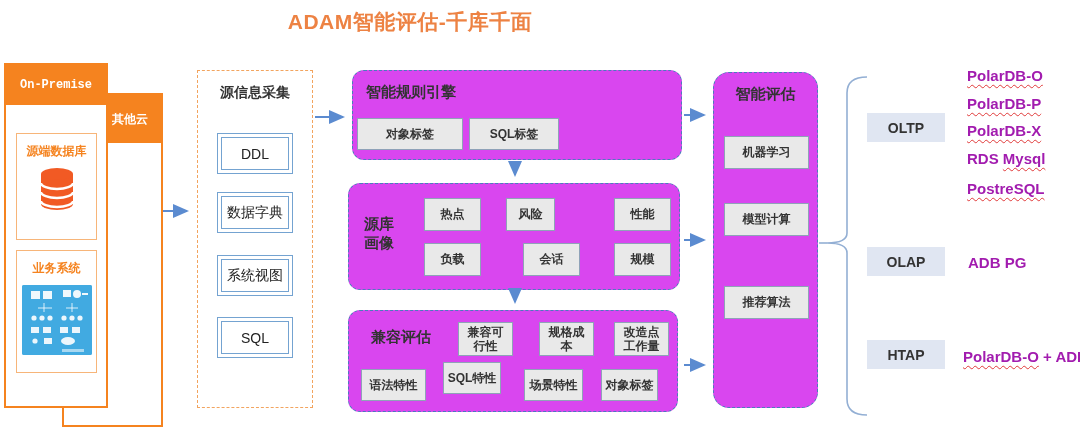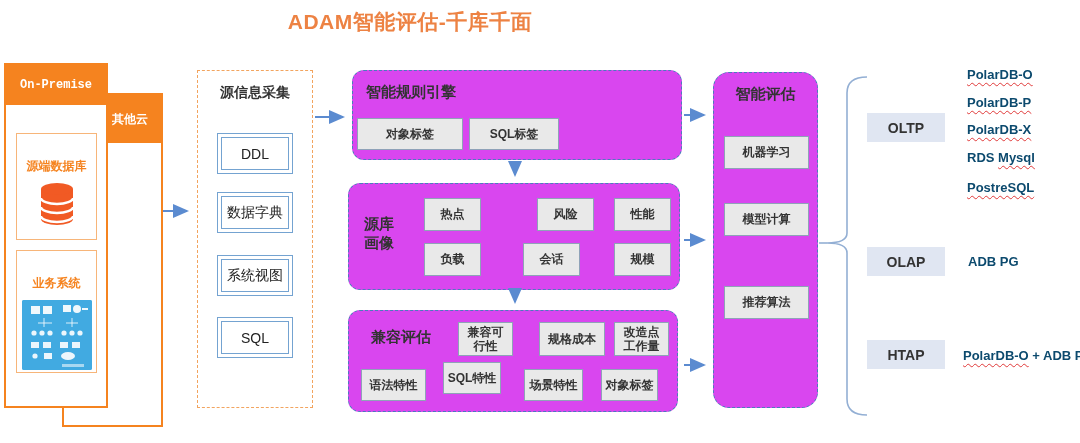--- a/index.html
+++ b/index.html
@@ -11,21 +11,21 @@
   .main-title{left:240px;top:8px;width:340px;text-align:center;font-size:21px;font-weight:600;color:#ED8243;letter-spacing:.5px;}
 
   
   .orange-box{background:#fff;border:2px solid #F5831F;box-sizing:border-box;}
   .orange-head{background:#F5831F;color:#fff;font-size:12px;font-weight:600;display:flex;align-items:center;}
   .other-cloud{left:62px;top:93px;width:101px;height:334px;}
   .other-cloud .orange-head{height:48px;justify-content:flex-end;padding-right:13px;}
   .on-premise{left:4px;top:63px;width:104px;height:345px;}
   .on-premise .orange-head{height:40px;justify-content:center;font-family:Liberation Mono, monospace;}
   .sub-card{position:absolute;border:1px solid #F7B579;box-sizing:border-box;background:#fff;text-align:center;}
-  .sub-card .card-label{margin-top:24px;font-size:12px;font-weight:600;color:#F5831F;}
+  .sub-card .card-label{margin-top:9px;font-size:12px;font-weight:600;color:#F5831F;}
   .src-db{left:10px;top:68px;width:81px;height:107px;}
   .biz-sys{left:10px;top:185px;width:81px;height:123px;}
   .thumb{display:block;margin:8px auto 0;width:70px;height:70px;background:#41AAE1;border-radius:2px;}
 
   
   .collect{left:197px;top:70px;width:116px;height:338px;border:1.5px dashed #F2A45F;box-sizing:border-box;background:#fff;}
   .collect-title{width:100%;text-align:center;margin-top:13px;font-size:14px;font-weight:700;color:#333;}
   .dbox{position:absolute;left:19px;width:76px;height:41px;border:1px solid #74A3D1;box-sizing:border-box;background:#fff;}
   .dbox-in{position:absolute;inset:3px;border:1px solid #74A3D1;display:flex;align-items:center;justify-content:center;font-size:14px;color:#222;}
 
@@ -35,21 +35,21 @@
   .tag{position:absolute;background:#E9E9E9;border:1px solid #8FA2B8;box-sizing:border-box;display:flex;align-items:center;justify-content:center;font-size:12px;font-weight:600;color:#333;text-align:center;line-height:1.2;}
 
   .rules{left:352px;top:70px;width:330px;height:90px;}
   .profile{left:348px;top:183px;width:332px;height:107px;}
   .compat{left:348px;top:310px;width:330px;height:102px;}
   .assess{left:713px;top:72px;width:105px;height:336px;border-radius:16px;}
   .assess-title{width:100%;text-align:center;margin-top:12px;}
 
   
   .cat-box{width:78px;height:29px;background:#E0E6F2;display:flex;align-items:center;justify-content:center;font-size:14px;font-weight:700;color:#333;}
-  .db-name{font-size:13px;font-weight:600;color:#0c4a6e;white-space:nowrap;}
+  .db-name{font-size:15px;font-weight:600;color:#a21caf;white-space:nowrap;}
   .wavy{text-decoration:underline wavy #E03A3A;text-decoration-thickness:1px;text-underline-offset:3px;}
 
   svg.overlay{position:absolute;left:0;top:0;pointer-events:none;}
 </style>
 </head>
 <body>
 
 <div class="canvas">
 
   <div class="abs main-title">ADAM智能评估-千库千面</div>
@@ -127,31 +127,31 @@
 
   <div class="abs group rules">
     <div class="abs group-title" style="left:13px;top:12px">智能规则引擎</div>
     <div class="tag" style="left:4px;top:47px;width:106px;height:32px">对象标签</div>
     <div class="tag" style="left:116px;top:47px;width:90px;height:32px">SQL标签</div>
   </div>
 
   <div class="abs group profile">
     <div class="abs group-title" style="left:15px;top:31px;width:36px;line-height:1.25">源库画像</div>
     <div class="tag" style="left:75px;top:14px;width:57px;height:33px">热点</div>
-    <div class="tag" style="left:188px;top:14px;width:57px;height:33px">风险</div>
+    <div class="tag" style="left:157px;top:14px;width:49px;height:33px">风险</div>
     <div class="tag" style="left:265px;top:14px;width:57px;height:33px">性能</div>
     <div class="tag" style="left:75px;top:59px;width:57px;height:33px">负载</div>
     <div class="tag" style="left:174px;top:59px;width:57px;height:33px">会话</div>
     <div class="tag" style="left:265px;top:59px;width:57px;height:33px">规模</div>
   </div>
 
   <div class="abs group compat">
     <div class="abs group-title" style="left:22px;top:17px">兼容评估</div>
     <div class="tag" style="left:109px;top:11px;width:55px;height:34px;padding:0 6px">兼容可行性</div>
-    <div class="tag" style="left:190px;top:11px;width:66px;height:34px;padding:0 6px">规格成本</div>
+    <div class="tag" style="left:190px;top:11px;width:55px;height:34px;padding:0 6px">规格成本</div>
     <div class="tag" style="left:265px;top:11px;width:55px;height:34px;padding:0 6px">改造点工作量</div>
     <div class="tag" style="left:12px;top:58px;width:65px;height:32px">语法特性</div>
     <div class="tag" style="left:94px;top:51px;width:58px;height:32px">SQL特性</div>
     <div class="tag" style="left:175px;top:58px;width:59px;height:32px">场景特性</div>
     <div class="tag" style="left:252px;top:58px;width:57px;height:32px">对象标签</div>
   </div>
 
   <div class="abs group assess">
     <div class="group-title assess-title">智能评估</div>
     <div class="tag" style="left:10px;top:63px;width:85px;height:33px">机器学习</div>

